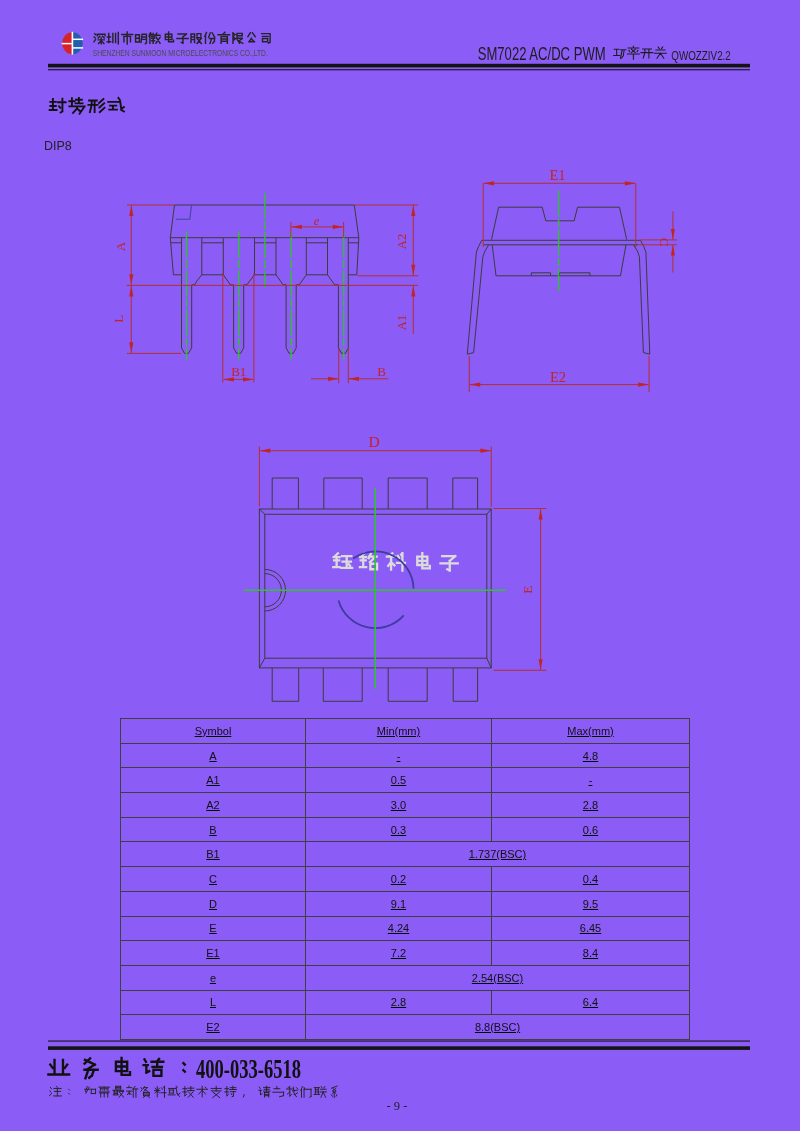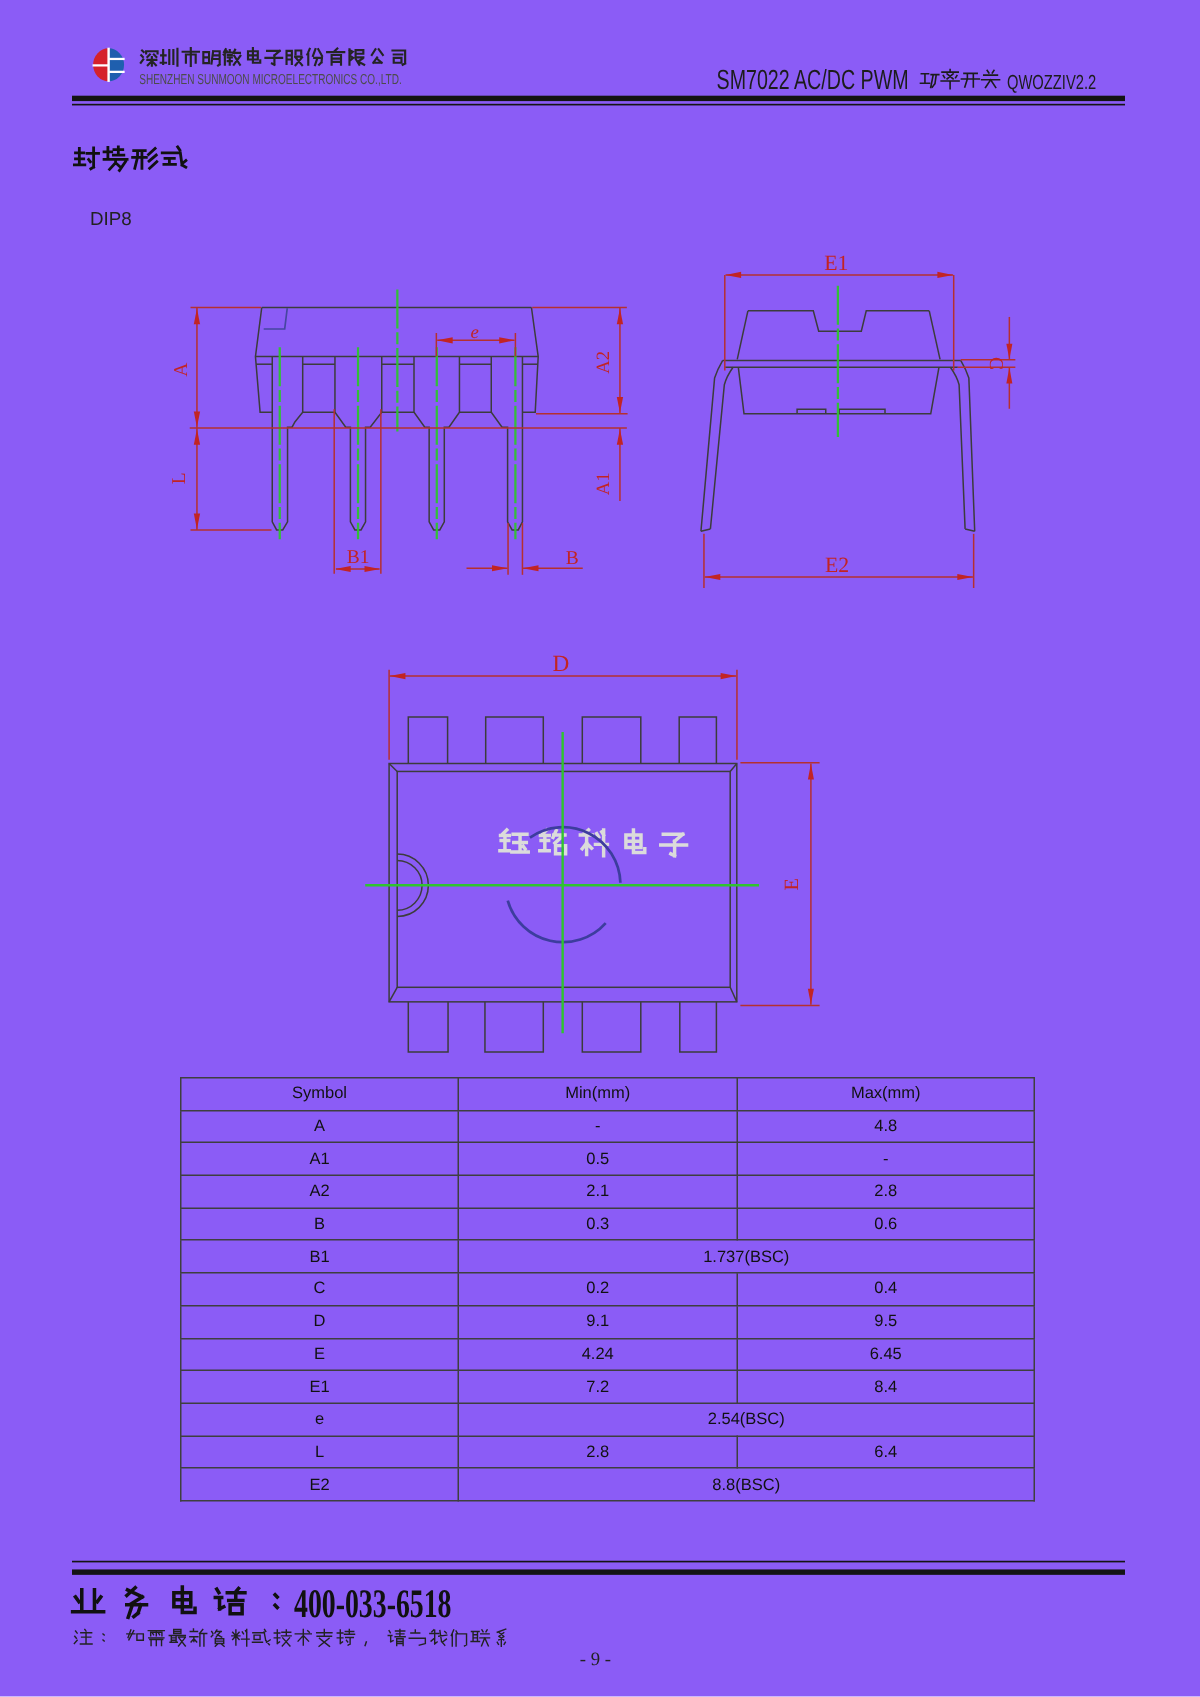--- a/index.html
+++ b/index.html
@@ -1,18 +1,18 @@
 <!DOCTYPE html>
 <html><head><meta charset="utf-8">
 <style>
 html,body{margin:0;padding:0;background:#fff;}
 .page{position:relative;width:800px;height:1131px;background:#8b5cf6;overflow:hidden;
  font-family:"Liberation Sans",sans-serif;}
 .abs{position:absolute;}
-table.dim{border-collapse:collapse;table-layout:fixed;width:569px;height:283px;}
+table.dim{border-collapse:collapse;table-layout:fixed;width:569px;height:322px;text-decoration:underline;}
 table.dim td{border:1px solid #3f3f3f;text-align:center;vertical-align:middle;
  font-size:11px;color:#111;padding:0;font-family:"Liberation Sans",sans-serif;}
 </style></head><body>
 <div class="page">
 
 <svg class="abs" style="left:0;top:0" width="800" height="1131" viewBox="0 0 800 1131">
 <defs>
 <path id="g19982" d="M18,24 L62,24 M40,8 L40,24 M10,50 L90,50 M90,50 L90,76 M60,84 L90,76" fill="none" stroke-linecap="square" stroke-linejoin="miter"></path>
 <path id="g19994" d="M32,14 L32,74 M68,14 L68,74 M14,34 L24,48 M86,34 L76,48 M6,76 L94,76" fill="none" stroke-linecap="square" stroke-linejoin="miter"></path>
 <path id="g20204" d="M22,8 L10,36 M15,28 L15,88 M34,14 L40,24 M34,28 L34,88 M34,28 L86,28 M86,28 L86,82 M86,82 L76,88" fill="none" stroke-linecap="square" stroke-linejoin="miter"></path>
@@ -361,21 +361,21 @@
 <use href="#g19982" transform="translate(271.5,1085.5) scale(0.1340)"></use>
 <use href="#g25105" transform="translate(285.5,1085.5) scale(0.1340)"></use>
 <use href="#g20204" transform="translate(299.5,1085.5) scale(0.1340)"></use>
 <use href="#g32852" transform="translate(313.5,1085.5) scale(0.1340)"></use>
 <use href="#g31995" transform="translate(327.5,1085.5) scale(0.1340)"></use>
 </g>
 
 <text x="397" y="1110" font-size="12.5" fill="#222" font-family="Liberation Serif,serif" text-anchor="middle">- 9 -</text>
 </svg>
 
-<div class="abs" style="left:60px;top:139px;font-size:12.5px;color:#222;">DIP8</div>
+<div class="abs" style="left:44px;top:139px;font-size:12.5px;color:#222;">DIP8</div>
 
 <div class="abs" style="left:120px;top:718px;">
 <table class="dim">
 <colgroup>
           <col style="width:185px">
           <col style="width:186px">
           <col style="width:198px">
         </colgroup>
 <tbody>
           <tr>
@@ -388,21 +388,21 @@
             <td>-</td>
             <td>4.8</td>
           </tr>
 <tr>
             <td>A1</td>
             <td>0.5</td>
             <td>-</td>
           </tr>
 <tr>
             <td>A2</td>
-            <td>2.1</td>
+            <td>3.0</td>
             <td>2.8</td>
           </tr>
 <tr>
             <td>B</td>
             <td>0.3</td>
             <td>0.6</td>
           </tr>
 <tr>
             <td>B1</td>
             <td colspan="2">1.737(BSC)</td>

